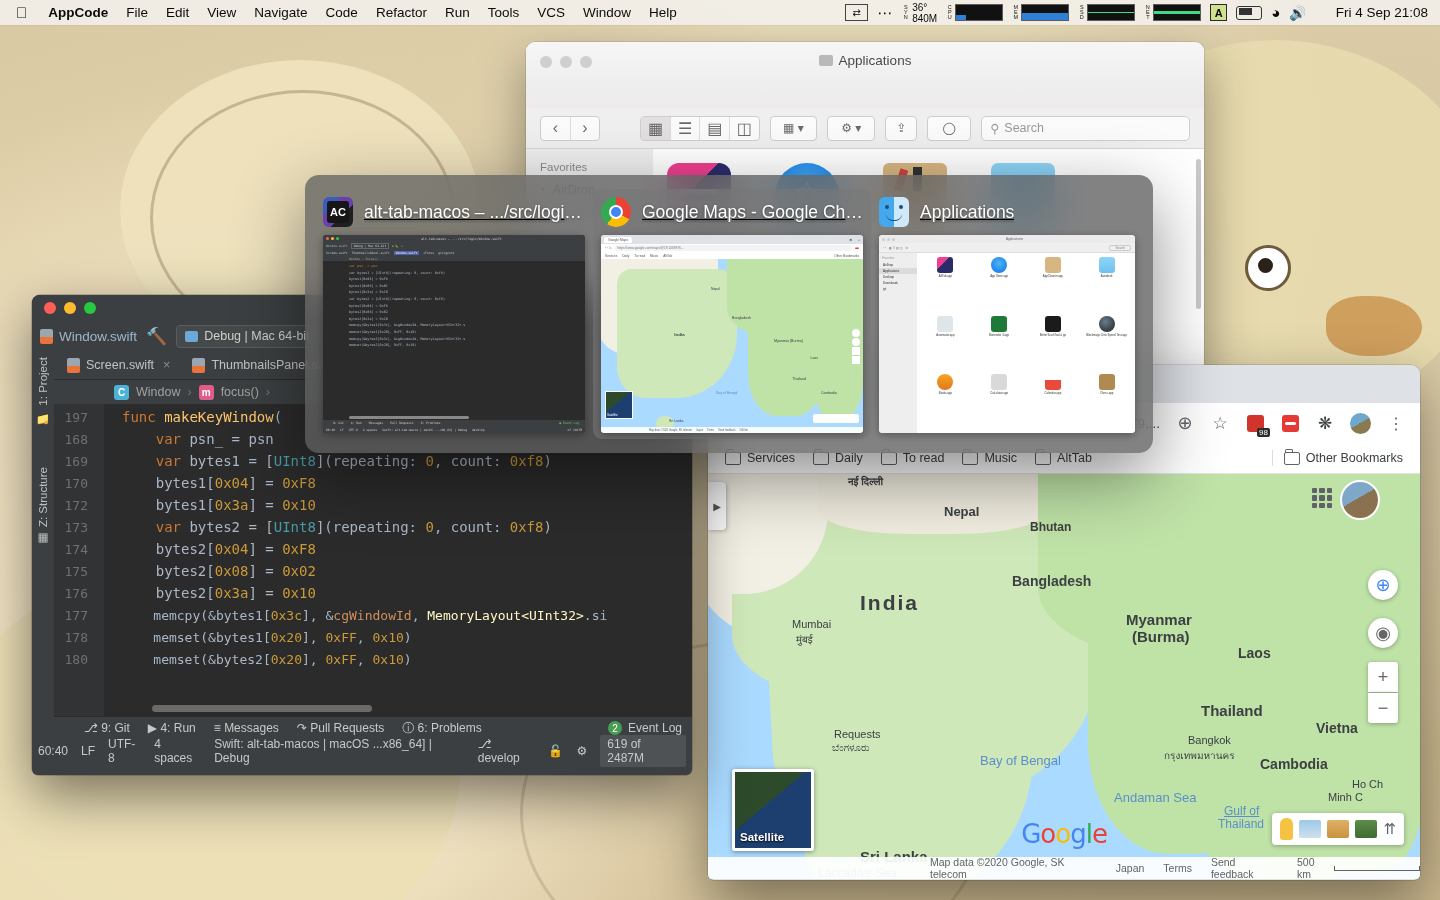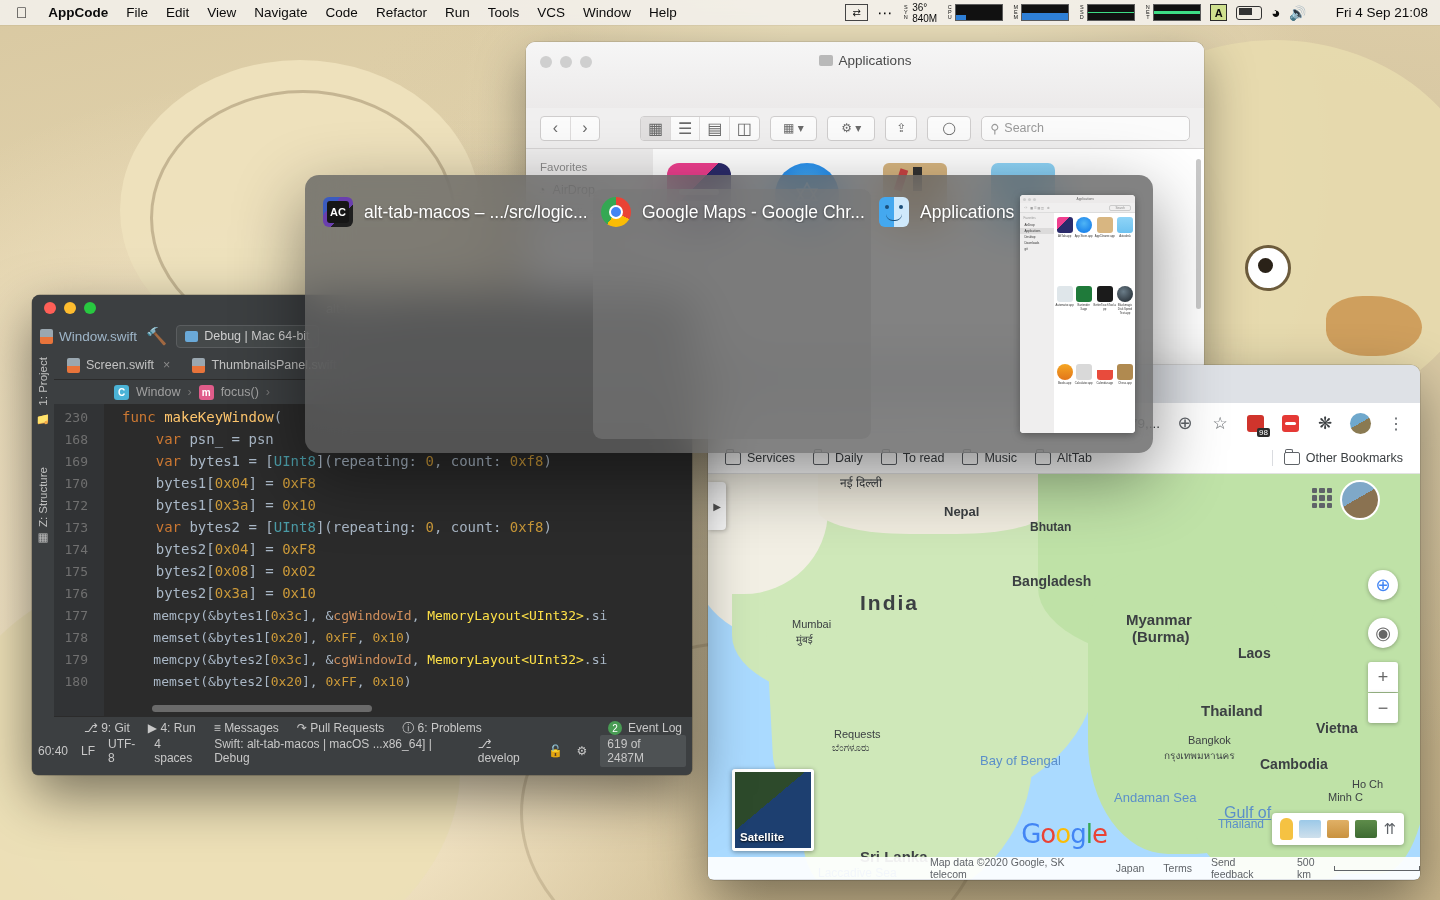--- a/index.html
+++ b/index.html
@@ -107,21 +107,21 @@
     background:#3c3f41;color:#a0a0a0;font-size:12.5px;}
   .bchip{width:15px;height:15px;border-radius:3px;color:#fff;font-size:10px;font-weight:bold;
     display:flex;align-items:center;justify-content:center;}
   #appcode .ac-editor{position:relative;background:#2b2b2b;height:312px;overflow:hidden;
     font-family:"DejaVu Sans Mono", monospace;font-size:14px;}
   .gutter{position:absolute;left:0;top:0;bottom:0;width:72px;background:#313335;}
   .codeline{display:flex;height:22px;align-items:center;white-space:pre;}
   .lnum{width:56px;text-align:right;color:#707070;font-size:13px;padding-right:16px;flex:none;}
   .ctext{padding-left:18px;}
   .k{color:#cc7832}.ty{color:#4b9ca7}.num{color:#cc9a39}.fn{color:#ffc66d}
-  .id{color:#a9b7c6}.grn{color:#fde047}.orn{color:#d08f5c}
+  .id{color:#a9b7c6}.grn{color:#fef9c3}.orn{color:#d08f5c}
   #appcode .hscroll{position:absolute;left:120px;bottom:4px;width:220px;height:7px;border-radius:4px;background:#6a6a6a;}
   #appcode .ac-toolrow{height:22px;display:flex;align-items:center;gap:18px;padding-left:52px;
     background:#3c3f41;font-size:12px;color:#c8c8c8;border-top:1px solid #2b2b2b;}
   #appcode .ac-status{height:24px;display:flex;align-items:center;gap:13px;padding:0 6px;
     background:#3c3f41;font-size:12px;color:#c8c8c8;}
   .badge-green{background:#499c54;color:#fff;border-radius:50%;width:14px;height:14px;
     font-size:10px;display:flex;align-items:center;justify-content:center;}
   .memchip{margin-left:auto;background:#4e5254;padding:2px 7px;border-radius:2px;font-size:12px;}
   .vtoolbar{position:absolute;left:0;top:56px;width:22px;bottom:46px;background:#3c3f41;}
   .vlabel{writing-mode:vertical-rl;transform:rotate(180deg);font-size:11.5px;color:#c0c0c0;
@@ -176,21 +176,21 @@
   #avatar{position:absolute;right:40px;top:6px;width:36px;height:36px;border-radius:50%;
     background:linear-gradient(150deg,#7fa8c8 0 45%,#8a7251 45% 100%);border:2px solid #fff;overflow:hidden;}
 
   
   #alttab{
     position:absolute;left:305px;top:175px;width:828px;height:250px;z-index:800;
     background:rgba(95,95,95,.78);backdrop-filter:blur(22px);
     border-radius:14px;display:flex;gap:0;padding:14px 10px;
     box-shadow:0 24px 70px rgba(0,0,0,.45);
   }
-  .at-card{width:262px;border-radius:9px;padding:6px 8px;display:flex;flex-direction:row;gap:6px;}
+  .at-card{width:262px;border-radius:9px;padding:6px 8px;display:flex;flex-direction:column;gap:6px;text-decoration:underline;}
   .at-card.sel{background:rgba(120,120,120,.62);}
   .at-head{display:flex;align-items:center;gap:11px;height:34px;}
   .at-appicon{width:30px;height:30px;border-radius:6px;flex:none;position:relative;overflow:hidden;}
   .at-title{color:#fff;font-size:17.5px;white-space:nowrap;overflow:hidden;text-overflow:ellipsis;
     text-shadow:0 1px 3px rgba(0,0,0,.5);}
   .at-thumb{flex:1;border-radius:4px;overflow:hidden;position:relative;background:#2b2b2b;
     box-shadow:0 2px 8px rgba(0,0,0,.35);}
 
   
   .mini-ide{position:absolute;inset:0;background:#2b2b2b;font-size:3.4px;
@@ -414,32 +414,31 @@
     <span>Window</span>
     <span style="color:#777">›</span>
     <span class="bchip" style="background:#e05c8a">m</span>
     <span>focus()</span>
     <span style="color:#777">›</span>
   </div>
 
   <div class="ac-editor">
     <div class="gutter"></div>
     <div style="position:relative;padding-top:2px;">
-      <div class="codeline"><span class="lnum">230</span><span class="ctext"><span class="k">func </span><span class="fn">makeKeyWindow</span><span class="id">(</span></span></div>
+      <div class="codeline"><span class="lnum">197</span><span class="ctext"><span class="k">func </span><span class="fn">makeKeyWindow</span><span class="id">(</span></span></div>
       <div class="codeline"><span class="lnum">168</span><span class="ctext">    <span class="k">var </span><span class="id">psn_ </span><span class="id">= </span><span class="id">psn</span></span></div>
       <div class="codeline"><span class="lnum">169</span><span class="ctext">    <span class="k">var </span><span class="id">bytes1 = [</span><span class="ty">UInt8</span><span class="id">](repeating: </span><span class="num">0</span><span class="id">, count: </span><span class="num">0xf8</span><span class="id">)</span></span></div>
       <div class="codeline"><span class="lnum">170</span><span class="ctext">    <span class="id">bytes1[</span><span class="num">0x04</span><span class="id">] = </span><span class="num">0xF8</span></span></div>
       <div class="codeline"><span class="lnum">172</span><span class="ctext">    <span class="id">bytes1[</span><span class="num">0x3a</span><span class="id">] = </span><span class="num">0x10</span></span></div>
       <div class="codeline"><span class="lnum">173</span><span class="ctext">    <span class="k">var </span><span class="id">bytes2 = [</span><span class="ty">UInt8</span><span class="id">](repeating: </span><span class="num">0</span><span class="id">, count: </span><span class="num">0xf8</span><span class="id">)</span></span></div>
       <div class="codeline"><span class="lnum">174</span><span class="ctext">    <span class="id">bytes2[</span><span class="num">0x04</span><span class="id">] = </span><span class="num">0xF8</span></span></div>
       <div class="codeline"><span class="lnum">175</span><span class="ctext">    <span class="id">bytes2[</span><span class="num">0x08</span><span class="id">] = </span><span class="num">0x02</span></span></div>
       <div class="codeline"><span class="lnum">176</span><span class="ctext">    <span class="id">bytes2[</span><span class="num">0x3a</span><span class="id">] = </span><span class="num">0x10</span></span></div>
       <div class="codeline"><span class="lnum">177</span><span class="ctext" style="font-size:13px;">    <span class="id">memcpy(&amp;bytes1[</span><span class="num">0x3c</span><span class="id">], &amp;</span><span class="orn">cgWindowId</span><span class="id">, </span><span class="grn">MemoryLayout&lt;UInt32&gt;</span><span class="id">.si</span></span></div>
       <div class="codeline"><span class="lnum">178</span><span class="ctext" style="font-size:13px;">    <span class="id">memset(&amp;bytes1[</span><span class="num">0x20</span><span class="id">], </span><span class="num">0xFF</span><span class="id">, </span><span class="num">0x10</span><span class="id">)</span></span></div>
-      <div class="codeline"><span class="lnum">179</span><span class="ctext" style="font-size:13px;">    <span class="id">memcpy(&amp;bytes2[</span><span class="num">0x3c</span><span class="id">], &amp;</span><span class="orn">cgWindowId</span><span class="id">, </span><span class="grn">MemoryLayout&lt;UInt32&gt;</span><span class="id">.si</span></span></div>
       <div class="codeline"><span class="lnum">180</span><span class="ctext" style="font-size:13px;">    <span class="id">memset(&amp;bytes2[</span><span class="num">0x20</span><span class="id">], </span><span class="num">0xFF</span><span class="id">, </span><span class="num">0x10</span><span class="id">)</span></span></div>
       <div class="codeline"><span class="ctext"></span></div>
     </div>
     <div class="hscroll"></div>
   </div>
 
   <div class="ac-toolrow">
     <span>⎇ <span>9: Git</span></span>
     <span style="color:#c8c8c8;">▶ <span>4: Run</span></span>
     <span>≡ <span>Messages</span></span>
@@ -563,33 +562,33 @@
     <div class="label lbl-country" style="left:322px;top:46px;font-size:12px;">Bhutan</div>
     <div class="label lbl-country" style="left:304px;top:99px;font-size:14px;">Bangladesh</div>
     <div class="label lbl-country" style="left:418px;top:137px;font-size:15px;">Myanmar</div>
     <div class="label lbl-country" style="left:424px;top:154px;font-size:15px;">(Burma)</div>
     <div class="label lbl-country" style="left:530px;top:171px;font-size:14px;">Laos</div>
     <div class="label lbl-country" style="left:493px;top:228px;font-size:15px;">Thailand</div>
     <div class="label lbl-country" style="left:608px;top:246px;font-size:14px;">Vietna</div>
     <div class="label lbl-country" style="left:552px;top:282px;font-size:14px;">Cambodia</div>
     <div class="label lbl-country" style="left:152px;top:374px;font-size:15px;">Sri Lanka</div>
 
-    <div class="label lbl-city" style="left:132px;top:0px;font-size:12px;">नई दिल्ली</div>
+    <div class="label lbl-city" style="left:140px;top:0px;font-size:10px;font-weight:bold;">नई दिल्ली</div>
     <div class="label lbl-city" style="left:84px;top:144px;font-size:11px;">Mumbai</div>
     <div class="label lbl-city" style="left:88px;top:158px;font-size:10px;">मुंबई</div>
     <div class="label lbl-city" style="left:126px;top:254px;font-size:11px;">Requests</div>
     <div class="label lbl-city" style="left:124px;top:268px;font-size:10px;">ಬೆಂಗಳೂರು</div>
     <div class="label lbl-city" style="left:480px;top:260px;font-size:11px;">Bangkok</div>
     <div class="label lbl-city" style="left:456px;top:274px;font-size:10px;">กรุงเทพมหานคร</div>
     <div class="label lbl-city" style="left:624px;top:304px;font-size:11px;padding-left:20px;">Ho Ch</div>
     <div class="label lbl-city" style="left:620px;top:317px;font-size:11px;">Minh C</div>
 
     <div class="label lbl-sea" style="left:272px;top:279px;font-size:13px;">Bay of Bengal</div>
     <div class="label lbl-sea" style="left:406px;top:316px;font-size:13px;">Andaman Sea</div>
-    <div class="label lbl-sea" style="left:516px;top:330px;font-size:16px;text-decoration:underline;">Gulf of</div>
+    <div class="label lbl-sea" style="left:516px;top:330px;font-size:12px;text-decoration:underline;">Gulf of</div>
     <div class="label lbl-sea" style="left:510px;top:343px;font-size:12px;">Thailand</div>
     <div class="label lbl-sea" style="left:110px;top:392px;font-size:12px;">Laccadive Sea</div>
 
     <div class="gmlogo">
       <span class="gm-b">G</span><span class="gm-r">o</span><span class="gm-y">o</span><span class="gm-b">g</span><span class="gm-g">l</span><span class="gm-r">e</span>
     </div>
 
     <div id="satellite">
       <span>Satellite</span>
     </div>

